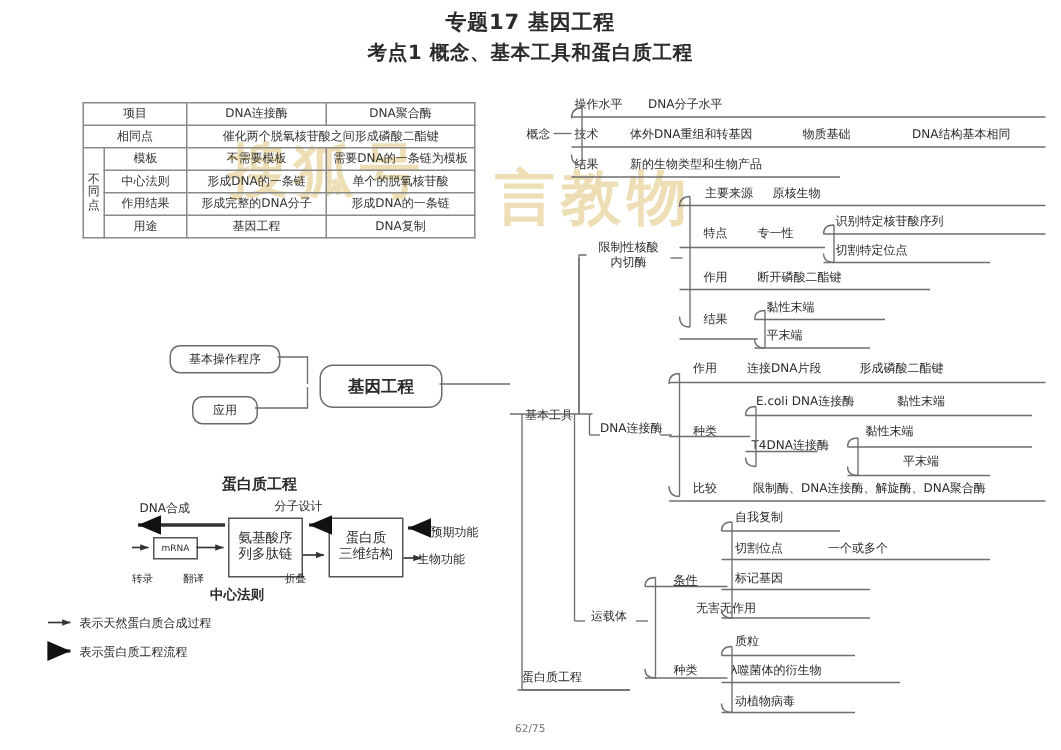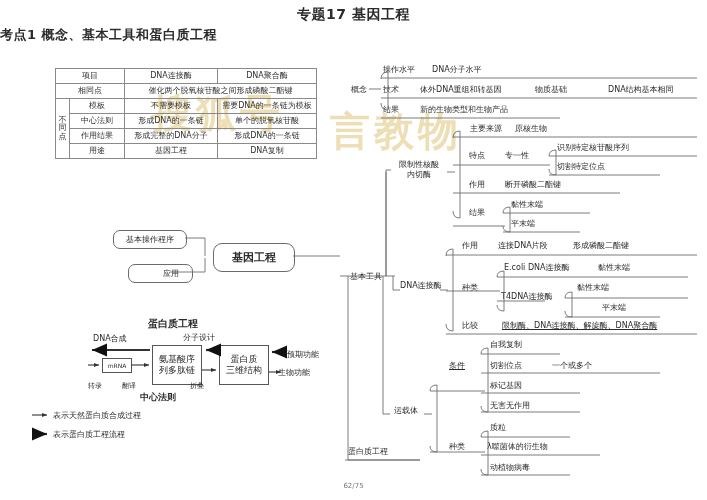--- a/index.html
+++ b/index.html
@@ -28,21 +28,21 @@
   }
   .wm1{left:152px;top:86px;}
   .wm2{left:330px;top:104px;}
 
   
   .title-main{
     position:absolute;left:0;top:6px;width:707px;text-align:center;
     font-size:14px;font-weight:bold;letter-spacing:.5px;
   }
   .title-sub{
-    position:absolute;left:0;top:26px;width:707px;text-align:left;
+    position:absolute;left:0;top:26px;width:707px;text-align:center;
     font-size:13px;font-weight:bold;letter-spacing:.5px;
   }
   .pagenum{
     position:absolute;left:0;top:482px;width:707px;text-align:center;
     font-size:7px;color:#777;
   }
 
   
   .tbl{
     position:absolute;left:55px;top:68px;
@@ -148,21 +148,21 @@
     </tr>
     <tr>
       <td>用途</td>
       <td>基因工程</td>
       <td>DNA复制</td>
     </tr>
   </tbody>
     </table>
 
   <div class="rbox" style="left:113px;top:230px;width:72px;height:17px;">基本操作程序</div>
-  <div class="rbox" style="left:128px;top:264px;width:42px;height:17px;padding-left:21px;">应用</div>
+  <div class="rbox" style="left:128px;top:264px;width:42px;height:17px;">应用</div>
   <div class="rbox big" style="left:213px;top:243px;width:80px;height:27px;">基因工程</div>
 
   <div class="lbl big" style="left:148px;top:318px;">蛋白质工程</div>
 
   <div class="sbox sm" style="left:102px;top:358px;width:28px;height:13px;">mRNA</div>
   <div class="sbox" style="left:152px;top:345px;width:48px;height:38px;">
     <span style="white-space:pre-line;">氨基酸序
 列多肽链</span>
   </div>
   <div class="sbox" style="left:219px;top:345px;width:48px;height:38px;">
@@ -217,29 +217,29 @@
   <div class="tnode" style="left:573px;top:241px;">形成磷酸二酯键</div>
 
   <div class="tnode" style="left:462px;top:283px;">种类</div>
   <div class="tnode" style="left:504px;top:263px;">E.coli DNA连接酶</div>
   <div class="tnode" style="left:598px;top:263px;">黏性末端</div>
   <div class="tnode" style="left:501px;top:292px;">T4DNA连接酶</div>
   <div class="tnode" style="left:577px;top:283px;">黏性末端</div>
   <div class="tnode" style="left:602px;top:303px;">平末端</div>
 
   <div class="tnode" style="left:462px;top:321px;">比较</div>
-  <div class="tnode" style="left:502px;top:321px;text-decoration:underline;">限制酶、DNA连接酶、解旋酶、DNA聚合酶</div>
+  <div class="tnode" style="left:502px;top:321px;">限制酶、DNA连接酶、解旋酶、DNA聚合酶</div>
 
   <div class="tnode" style="left:394px;top:406px;">运载体</div>
-  <div class="tnode" style="left:449px;top:361px;text-decoration:underline;">条件</div>
+  <div class="tnode" style="left:449px;top:382px;text-decoration:underline;">条件</div>
   <div class="tnode" style="left:490px;top:340px;">自我复制</div>
   <div class="tnode" style="left:490px;top:361px;">切割位点</div>
   <div class="tnode" style="left:552px;top:361px;">一个或多个</div>
   <div class="tnode" style="left:490px;top:381px;">标记基因</div>
-  <div class="tnode" style="left:490px;top:401px;">无害无作用</div>
+  <div class="tnode" style="left:464px;top:401px;">无害无作用</div>
 
   <div class="tnode" style="left:449px;top:442px;">种类</div>
   <div class="tnode" style="left:490px;top:423px;">质粒</div>
   <div class="tnode" style="left:487px;top:442px;">λ噬菌体的衍生物</div>
   <div class="tnode" style="left:490px;top:463px;">动植物病毒</div>
 
   <div class="tnode" style="left:348px;top:447px;">蛋白质工程</div>
 
   <svg class="ov" viewBox="0 0 707 500">
     <g stroke="#6e6e6e" stroke-width="0.9" fill="none">

